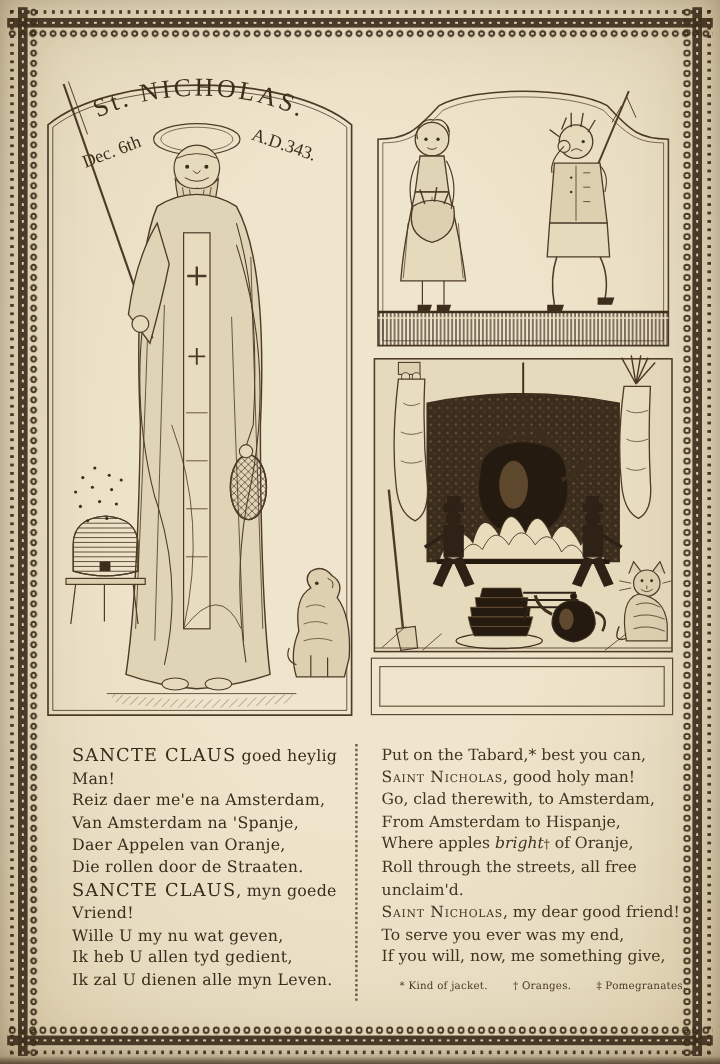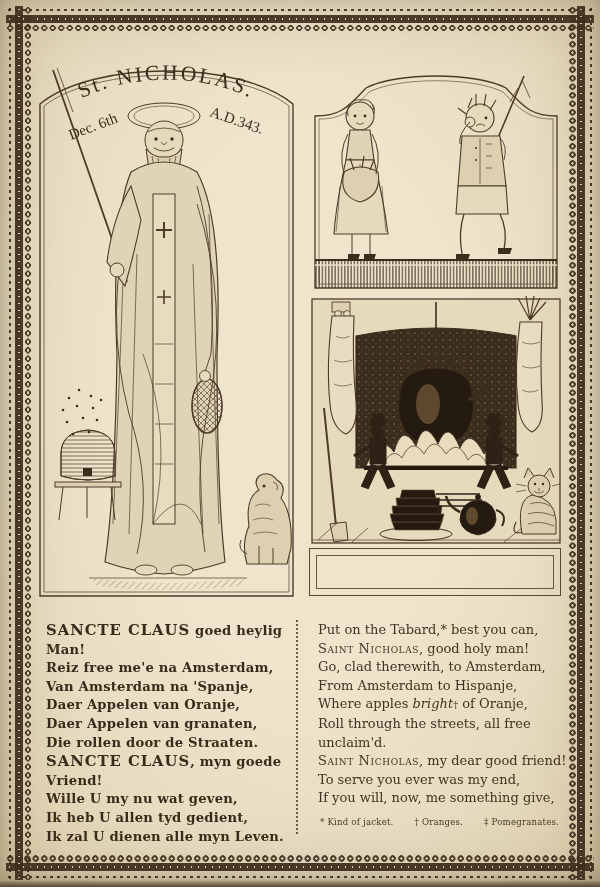--- a/index.html
+++ b/index.html
@@ -64,30 +64,30 @@
 
   .art{position:absolute;}
 
   
   .caption-box{position:absolute;left:309px;top:548px;width:250px;height:46px;
     border:1px solid #5a4631;}
   .caption-box .inner{position:absolute;inset:6px;border:0.8px solid #6b5740;}
 
   
   .verse{position:absolute;color:#3a2c1c;}
-  .dutch{left:46px;top:621px;width:252px;font-weight:bold;font-size:13.2px;line-height:18.6px;
+  .dutch{left:60px;top:621px;width:252px;font-weight:normal;font-size:13.2px;line-height:18.6px;
     letter-spacing:.2px;}
   .d-lead{font-size:14.8px;letter-spacing:1px;}
   .english{left:318px;top:621px;width:254px;font-size:13px;line-height:18.6px;color:#413322;}
   .sc{font-variant:small-caps;letter-spacing:.6px;}
   .mark{font-size:10px;}
   .divider{position:absolute;left:296px;top:620px;height:214px;width:0;
     border-left:2px dotted #4c3a26;opacity:.8;}
   .footnotes{position:absolute;left:320px;top:817px;width:252px;display:flex;gap:21px;
-    font-size:8.6px;color:#4a3a28;letter-spacing:.2px;}
+    font-size:8.6px;color:#4a3a28;letter-spacing:.2px;justify-content:flex-end;}
 </style>
 </head>
 <body>
 
 <div class="page">
 
   <div class="bord b-top"></div>
   <div class="bord b-bottom"></div>
   <div class="bord b-left"></div>
   <div class="bord b-right"></div>
@@ -363,24 +363,23 @@
       <path d="M10,244 L30,226 M44,246 L60,232 M196,246 L214,232"></path>
     </g>
   </svg>
 
   <div class="caption-box">
       <div class="inner"></div>
     </div>
 
   <div class="verse dutch">
     <div><span class="d-lead">SANCTE CLAUS</span><span> goed heylig Man!</span></div>
-    <div>Reiz free me'e na Amsterdam,</div>
+    <div>Reiz daer me'e na Amsterdam,</div>
     <div>Van Amsterdam na 'Spanje,</div>
     <div>Daer Appelen van Oranje,</div>
-    <div>Daer Appelen van granaten,</div>
     <div>Die rollen door de Straaten.</div>
     <div><span class="d-lead">SANCTE CLAUS</span><span>, myn goede Vriend!</span></div>
     <div>Wille U my nu wat geven,</div>
     <div>Ik heb U allen tyd gedient,</div>
     <div>Ik zal U dienen alle myn Leven.</div>
   </div>
 
   <div class="divider"></div>
 
   <div class="verse english">

